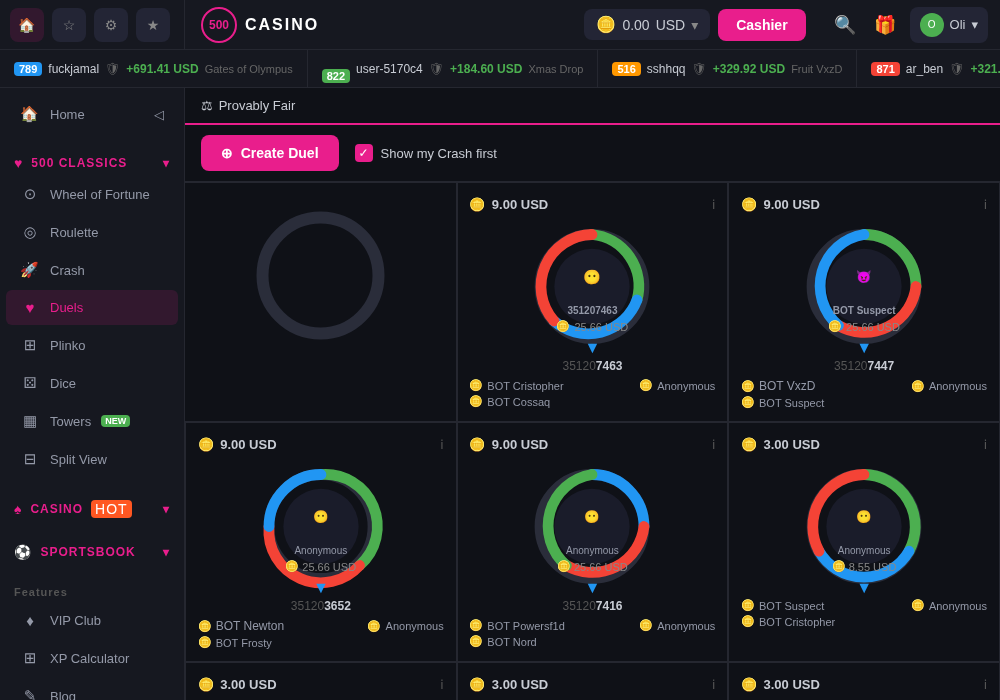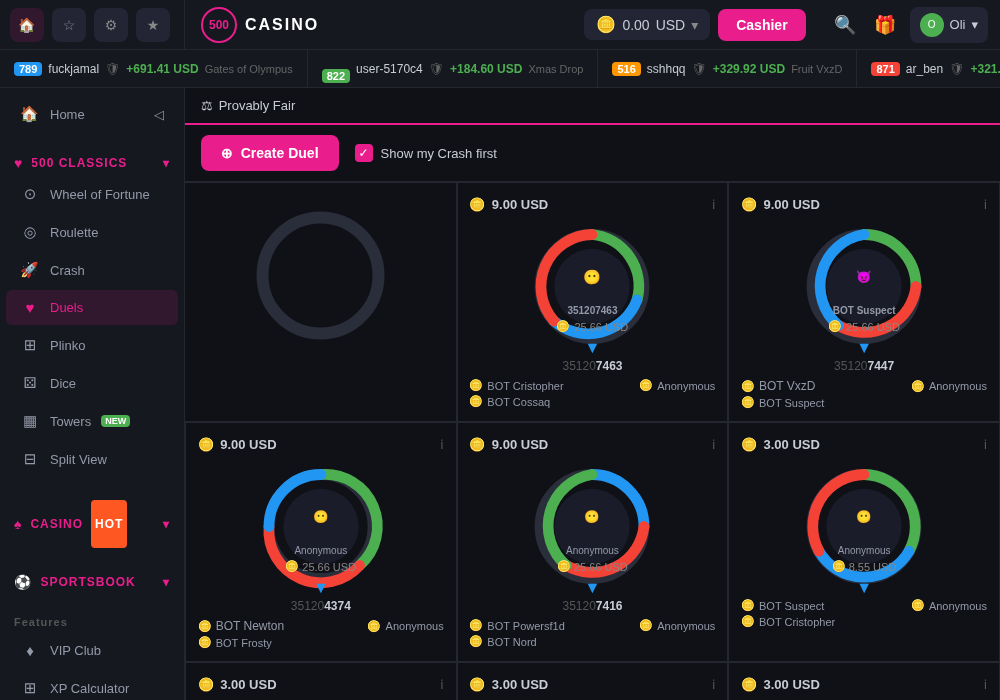--- a/index.html
+++ b/index.html
@@ -167,22 +167,22 @@
     .sidebar-item.active {
       background: #e91e8c22;
       color: #e91e8c;
     }
     .sidebar-item .item-icon { font-size: 15px; width: 20px; text-align: center; }
     .new-badge {
       background: #4caf50; color: white; font-size: 9px;
       border-radius: 4px; padding: 1px 4px; font-weight: 700;
     }
     .hot-badge {
-      background: #ff5722; color: white; font-size: 12px;
-      border-radius: 4px; padding: 17px 4px; font-weight: 700;
+      background: #ff5722; color: white; font-size: 14px;
+      border-radius: 4px; padding: 1px 4px; font-weight: 400;
     }
     .sidebar-divider { height: 1px; background: #252730; margin: 6px 14px; }
 
     .section-label {
       display: flex; align-items: center; gap: 8px;
       padding: 10px 14px 4px;
       font-size: 12px; font-weight: 700; letter-spacing: 1px;
     }
     .section-label.classics { color: #e91e8c; }
     .section-label.casino { color: #e91e8c; }
@@ -639,21 +639,21 @@
               <span style="font-size:10px;color:#9499a8;margin-top:22px">Anonymous</span>
               <span style="font-size:11px;color:#888;display:flex;align-items:center;gap:3px">
                 <span>🪙</span>
                 <span>25.66 USD</span>
               </span>
               <span class="duel-arrow-down">▼</span>
             </div>
           </div>
         </div>
         <div class="duel-id">
-          35120<span>4374</span>
+          35120<span>3652</span>
         </div>
         <div class="duel-players-list">
           <div class="duel-player-row">
             <div class="duel-player-row-left">
               <span style="font-size:11px;color:#666">🪙</span>
               <span style="font-size:12px;color:#9499a8">BOT Newton</span>
             </div>
             <div class="duel-player-row-left">
               <span style="font-size:11px;color:#666">🪙</span>
               <span style="font-size:11px;color:#9499a8">Anonymous</span>

